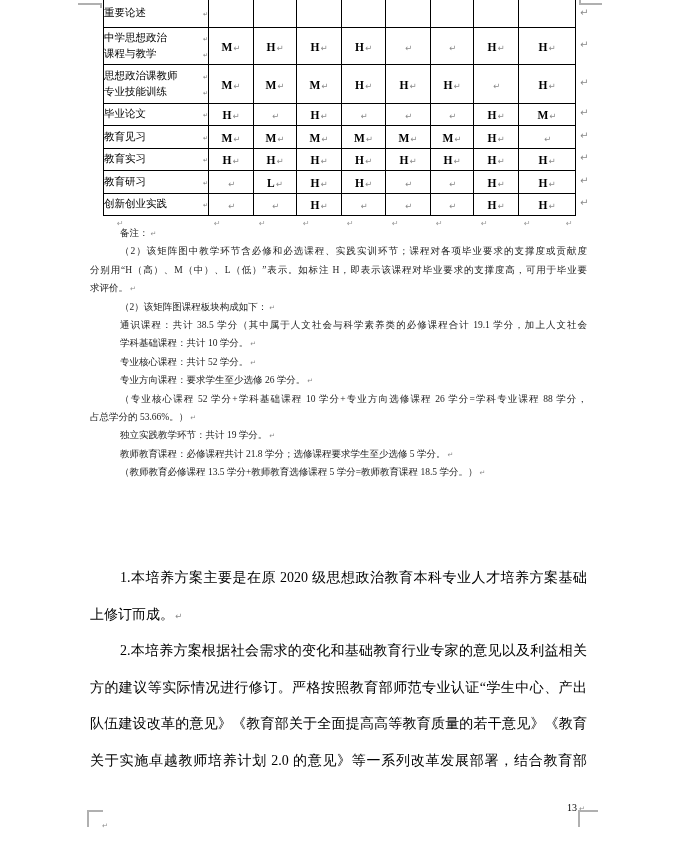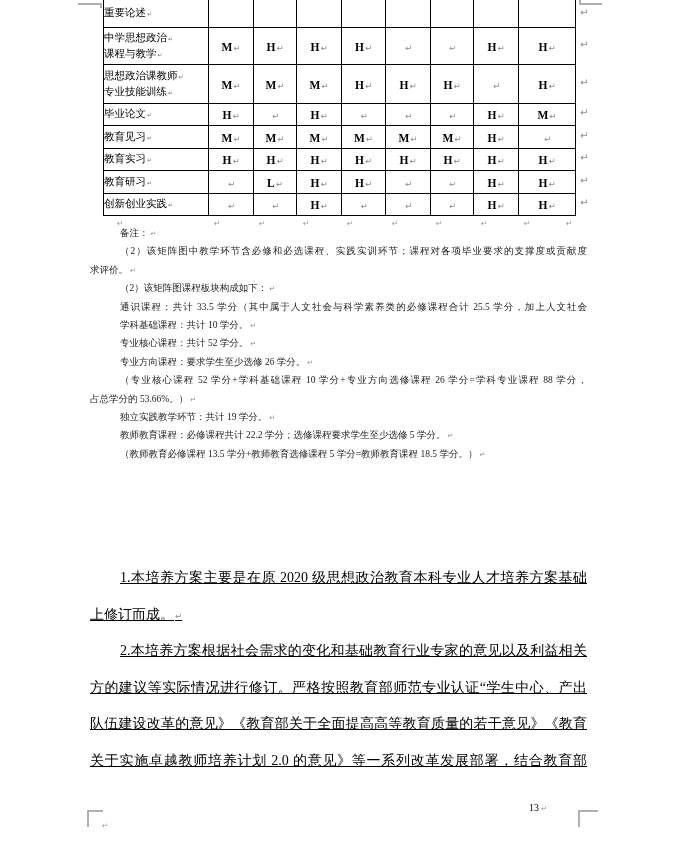--- a/index.html
+++ b/index.html
@@ -3,40 +3,40 @@
 <meta charset="utf-8">
 <style>
   html,body{margin:0;padding:0;background:#ffffff;}
   .page{position:relative;width:676px;height:845px;background:#fff;overflow:hidden;
         font-family:"Liberation Serif","DejaVu Serif",serif;color:#000;}
   
   .matrix{position:absolute;left:103px;top:0;border-collapse:collapse;table-layout:fixed;width:472px;}
   .matrix td{border:1.5px solid #000;padding:0;text-align:center;vertical-align:middle;overflow:hidden;}
   .matrix tr:first-child td{border-top:none;}
   .name-cell{font-family:"Liberation Sans","DejaVu Sans",sans-serif;font-size:10.5px;line-height:14px;}
-  .nl{display:flex;align-items:baseline;justify-content:flex-start;gap:1px;}
+  .nl{display:flex;align-items:baseline;justify-content:space-between;gap:1px;}
   .letter{font-weight:bold;font-size:11.5px;font-family:"Liberation Serif","DejaVu Serif",serif;}
   .pilcrow{color:#8a8a8a;font-size:8.5px;font-family:"DejaVu Sans",sans-serif;margin-left:1px;}
   .pilcrow-sm{color:#8a8a8a;font-size:7px;font-family:"DejaVu Sans",sans-serif;margin-left:2px;}
   .cellmark{color:#777;font-size:6px;font-family:"DejaVu Sans",sans-serif;}
   .rowmark{position:absolute;left:580px;color:#8a8a8a;font-size:10px;font-family:"DejaVu Sans",sans-serif;}
   .belowmark{position:absolute;top:219px;color:#999;font-size:8px;font-family:"DejaVu Sans",sans-serif;}
   
   .notes{position:absolute;left:90px;top:224px;width:497px;font-size:9.5px;color:#1c1c1c;}
   .note-line{height:18.4px;line-height:18.4px;white-space:nowrap;overflow:hidden;}
   .note-line.justify{white-space:normal;text-align:justify;text-align-last:justify;text-justify:inter-character;}
   .note-line.indent{padding-left:30px;}
   
   .heading{position:absolute;left:90px;top:530px;font-size:16px;font-weight:bold;letter-spacing:0.5px;}
-  .body-lines{position:absolute;left:90px;top:560px;width:497px;font-size:14px;text-decoration:underline;}
+  .body-lines{position:absolute;left:90px;top:560px;width:497px;font-size:14px;}
   .body-line{height:36.5px;line-height:36.5px;white-space:nowrap;overflow:hidden;}
   .body-line.justify{white-space:normal;text-align:justify;text-align-last:justify;text-justify:inter-character;}
   .body-line.indent{padding-left:30px;}
   
-  .page-number{position:absolute;left:529px;top:802px;font-size:10px;}
+  .page-number{position:absolute;left:567px;top:802px;font-size:10px;}
   .crop{position:absolute;background:#b0b0b0;}
   .dot-bl{position:absolute;left:100px;top:822px;}
 </style>
 </head>
 <body>
 
 <div class="page">
 
   <div class="crop" style="left:78px;top:3px;width:23px;height:1.5px;"></div>
   <div class="crop" style="left:100px;top:3px;width:1.5px;height:5px;"></div>
@@ -217,30 +217,31 @@
       <span class="belowmark" style="left: 392px;">↵</span>
       <span class="belowmark" style="left: 436px;">↵</span>
       <span class="belowmark" style="left: 481px;">↵</span>
       <span class="belowmark" style="left: 524px;">↵</span>
       <span class="belowmark" style="left: 566px;">↵</span>
     </div>
 
   <div class="notes">
       <div class="note-line indent"><span>备注：</span><span class="pilcrow-sm">↵</span></div>
       <div class="note-line indent justify"><span>（2）该矩阵图中教学环节含必修和必选课程、实践实训环节；课程对各项毕业要求的支撑度或贡献度</span></div>
+      <div class="note-line justify"><span>分别用“H（高）、M（中）、L（低）”表示。如标注 H，即表示该课程对毕业要求的支撑度高，可用于毕业要</span></div>
       <div class="note-line"><span>求评价。</span><span class="pilcrow-sm">↵</span></div>
       <div class="note-line indent"><span>（2）该矩阵图课程板块构成如下：</span><span class="pilcrow-sm">↵</span></div>
-      <div class="note-line indent justify"><span>通识课程：共计 33.5 学分（其中属于人文社会与科学素养类的必修课程合计 25.5 学分，加上人文社会</span></div>
+      <div class="note-line indent justify"><span>通识课程：共计 38.5 学分（其中属于人文社会与科学素养类的必修课程合计 19.1 学分，加上人文社会</span></div>
       <div class="note-line indent"><span>学科基础课程：共计 10 学分。</span><span class="pilcrow-sm">↵</span></div>
       <div class="note-line indent"><span>专业核心课程：共计 52 学分。</span><span class="pilcrow-sm">↵</span></div>
       <div class="note-line indent"><span>专业方向课程：要求学生至少选修 26 学分。</span><span class="pilcrow-sm">↵</span></div>
       <div class="note-line indent justify"><span>（专业核心课程 52 学分+学科基础课程 10 学分+专业方向选修课程 26 学分=学科专业课程 88 学分，</span></div>
       <div class="note-line"><span>占总学分的 53.66%。）</span><span class="pilcrow-sm">↵</span></div>
       <div class="note-line indent"><span>独立实践教学环节：共计 19 学分。</span><span class="pilcrow-sm">↵</span></div>
-      <div class="note-line indent"><span>教师教育课程：必修课程共计 22.2 学分；选修课程要求学生至少选修 5 学分。</span><span class="pilcrow-sm">↵</span></div>
+      <div class="note-line indent"><span>教师教育课程：必修课程共计 21.8 学分；选修课程要求学生至少选修 5 学分。</span><span class="pilcrow-sm">↵</span></div>
       <div class="note-line indent"><span>（教师教育必修课程 13.5 学分+教师教育选修课程 5 学分=教师教育课程 18.5 学分。）</span><span class="pilcrow-sm">↵</span></div>
     </div>
 
   <div class="body-lines">
       <div class="body-line indent justify"><span>1.本培养方案主要是在原 2020 级思想政治教育本科专业人才培养方案基础</span></div>
       <div class="body-line"><span>上修订而成。</span><span class="pilcrow">↵</span></div>
       <div class="body-line indent justify"><span>2.本培养方案根据社会需求的变化和基础教育行业专家的意见以及利益相关</span></div>
       <div class="body-line justify"><span>方的建议等实际情况进行修订。严格按照教育部师范专业认证“学生中心、产出</span></div>
       <div class="body-line justify"><span>队伍建设改革的意见》《教育部关于全面提高高等教育质量的若干意见》《教育部</span></div>
       <div class="body-line justify"><span>关于实施卓越教师培养计划 2.0 的意见》等一系列改革发展部署，结合教育部《关</span></div>

